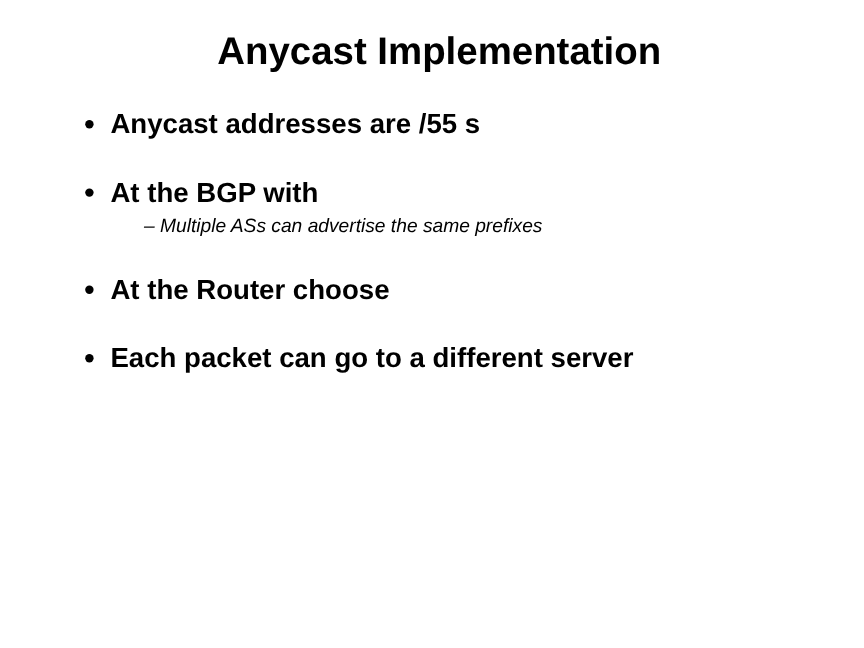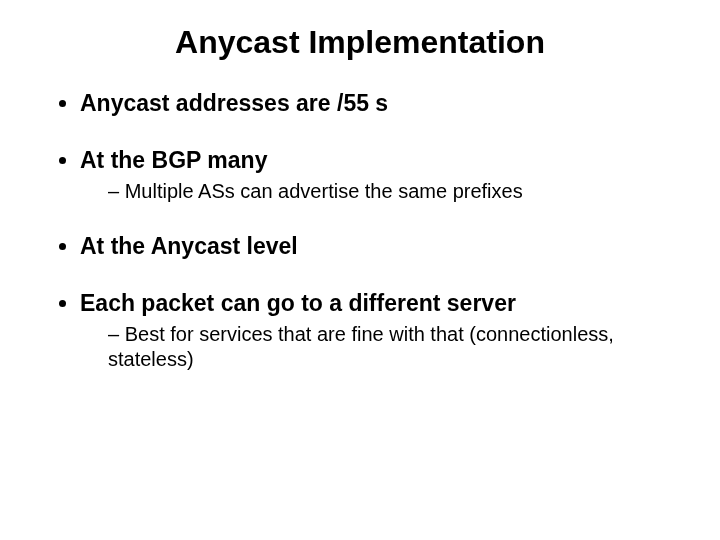--- a/index.html
+++ b/index.html
@@ -8,21 +8,21 @@
     width: 720px;
     height: 540px;
     background: #ffffff;
     font-family: Arial, Helvetica, sans-serif;
     color: #000000;
   }
   .slide {
     width: 720px;
     height: 476px;
     box-sizing: border-box;
-    padding: 24px 40px 0 40px;
+    padding: 24px 40px 0 52px;
   }
   h1.title {
     font-size: 32px;
     font-weight: bold;
     text-align: center;
     margin: 0 0 28px 0;
   }
   ul.top {
     list-style: disc;
     margin: 0;
@@ -35,21 +35,22 @@
     line-height: 1.25;
   }
   ul.top > li:last-child {
     margin-bottom: 0;
   }
   ul.sub {
     list-style: none;
     margin: 4px 0 0 0;
     padding-left: 28px;
     font-weight: normal;
-    font-size: 20px;
+    font-size: 16px;
+    font-style: italic;
   }
   ul.sub > li {
     margin: 1px 0;
     line-height: 1.28;
   }
   ul.sub > li::before {
     content: "– ";
   }
 </style>
 </head>
@@ -59,34 +60,31 @@
 
   <h1 class="title">Anycast Implementation</h1>
 
   <ul class="top">
 
     <li>
       <span>Anycast addresses are /55 s</span>
     </li>
 
     <li>
-      <span>At the BGP many</span>
+      <span>At the BGP with</span>
       <ul class="sub">
         <li>Multiple ASs can advertise the same prefixes</li>
       </ul>
     </li>
 
     <li>
-      <span>At the Anycast level</span>
+      <span>At the Router choose</span>
       <ul class="sub">
       </ul>
     </li>
 
     <li>
       <span>Each packet can go to a different server</span>
-      <ul class="sub">
-        <li>Best for services that are fine with that (connectionless, stateless)</li>
-      </ul>
     </li>
 
   </ul>
 
 </div>
 
 </body></html>

